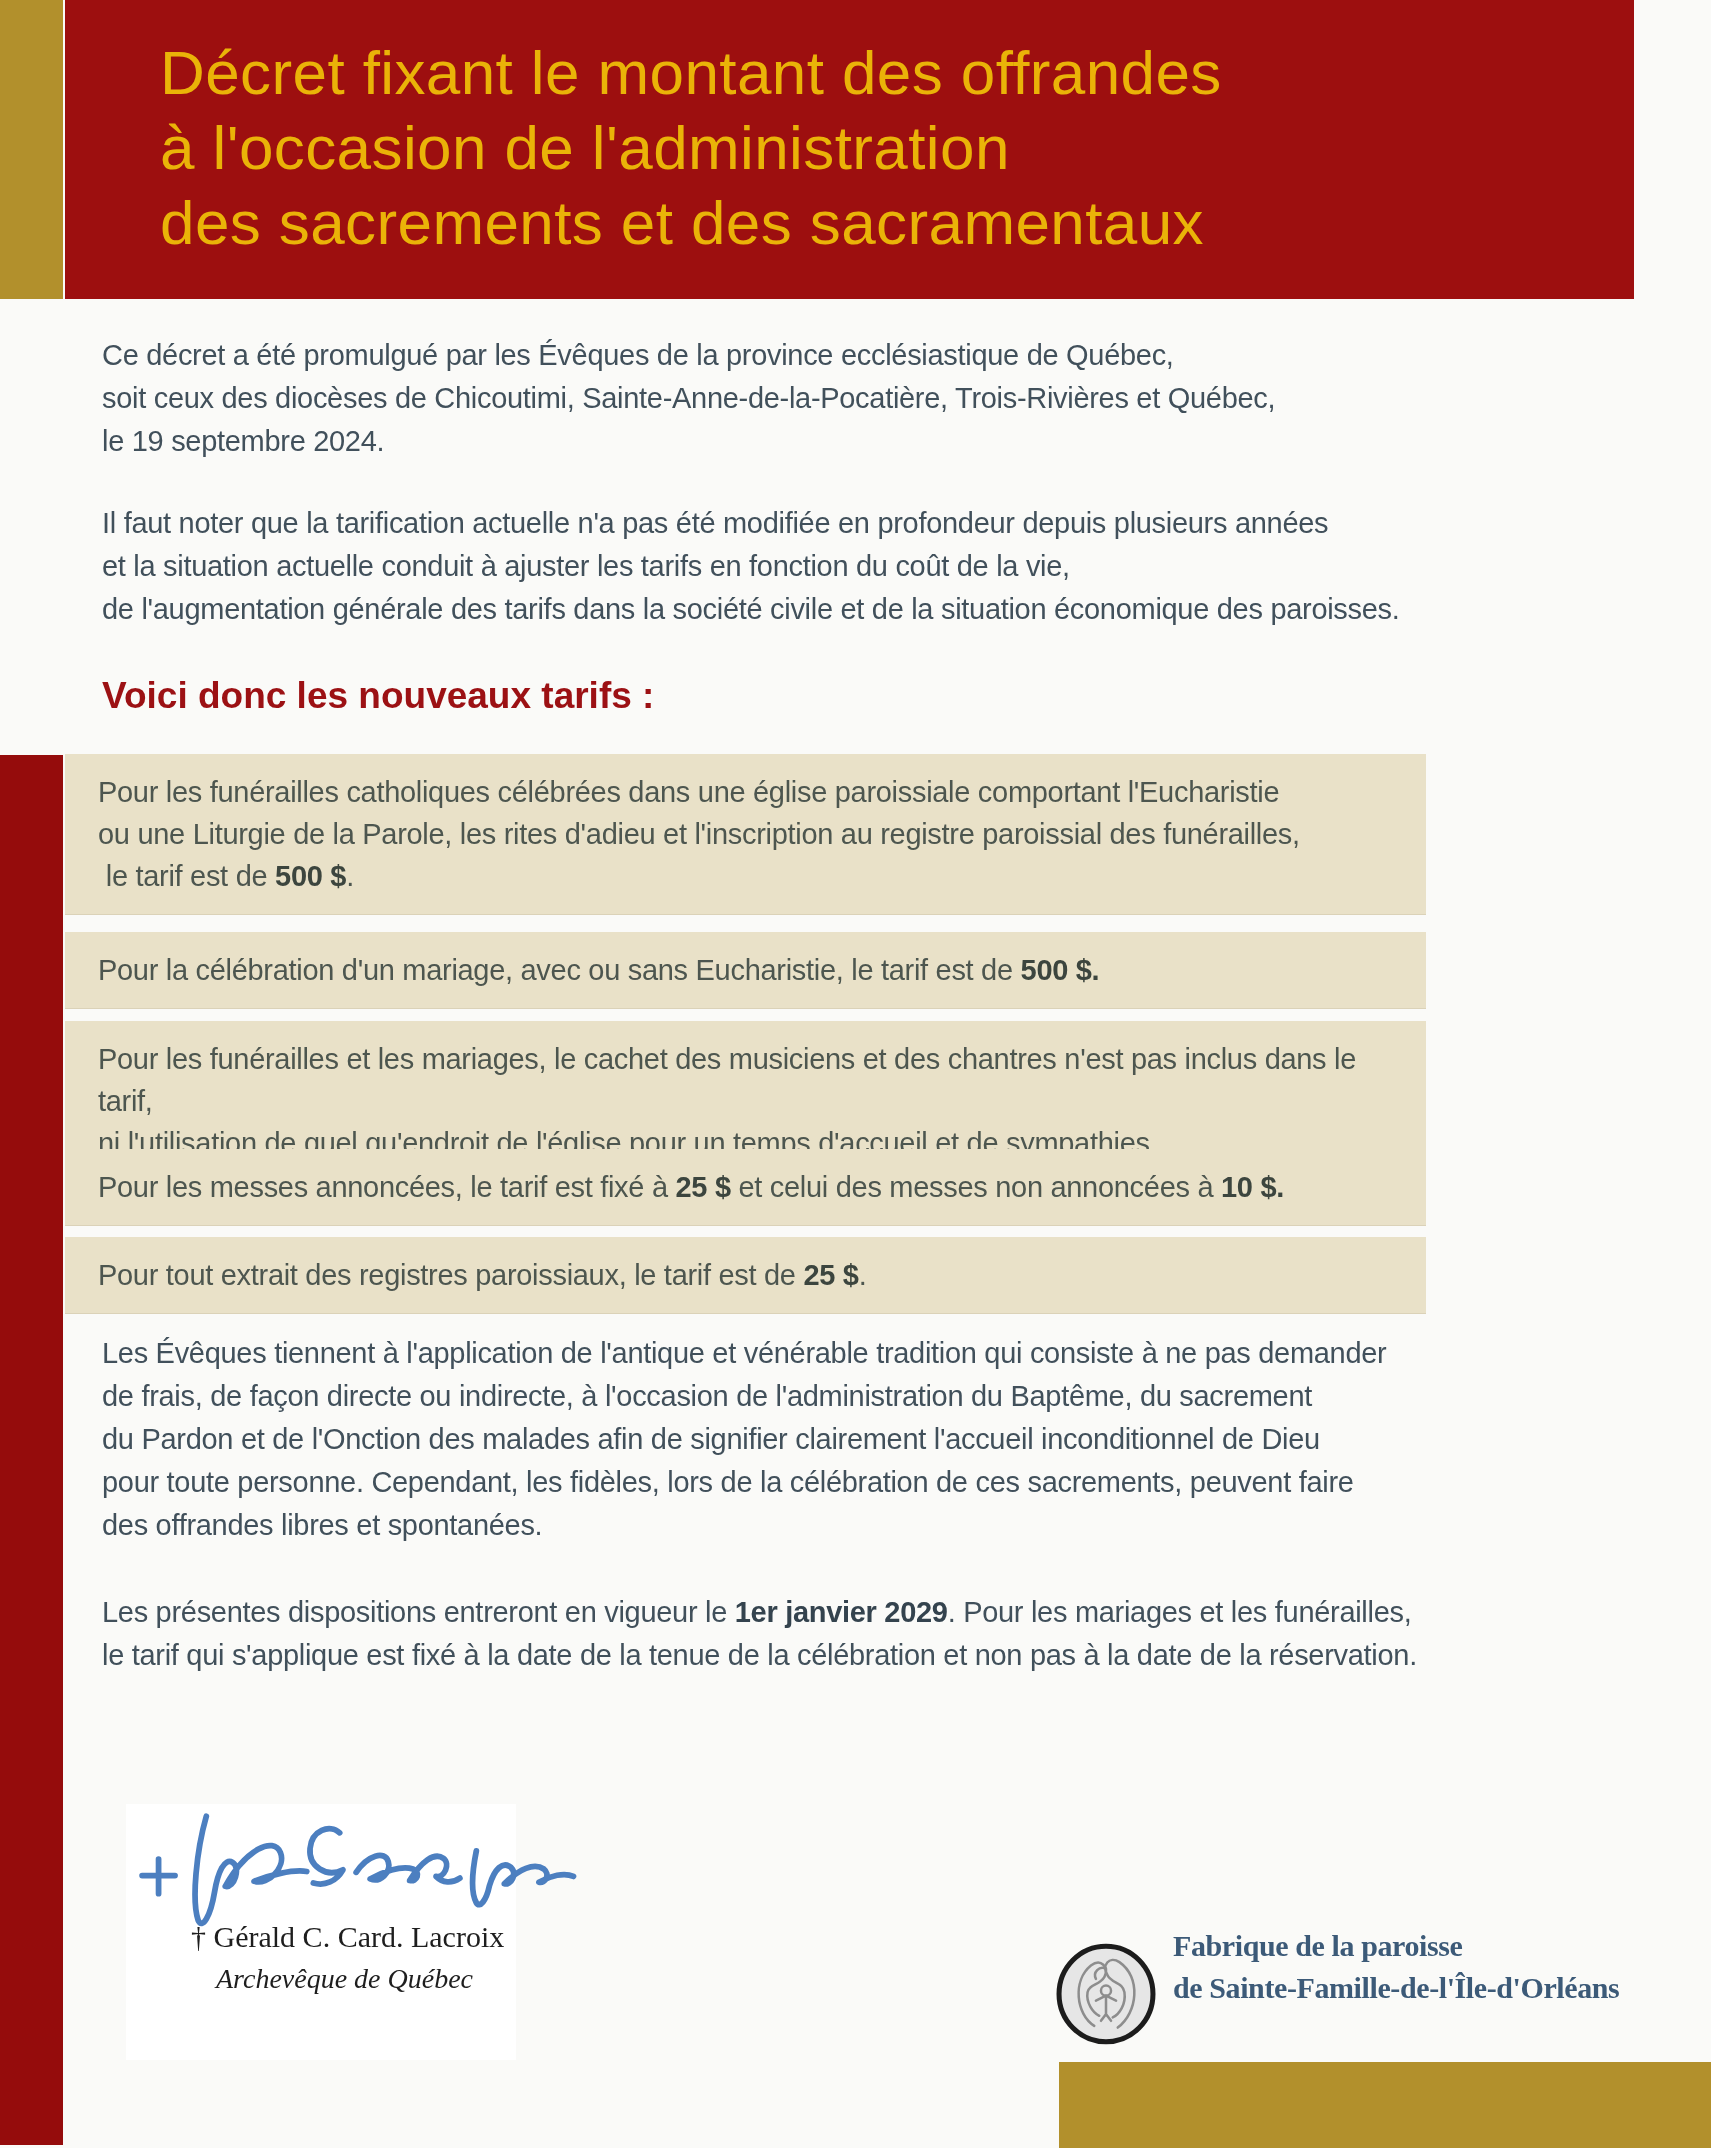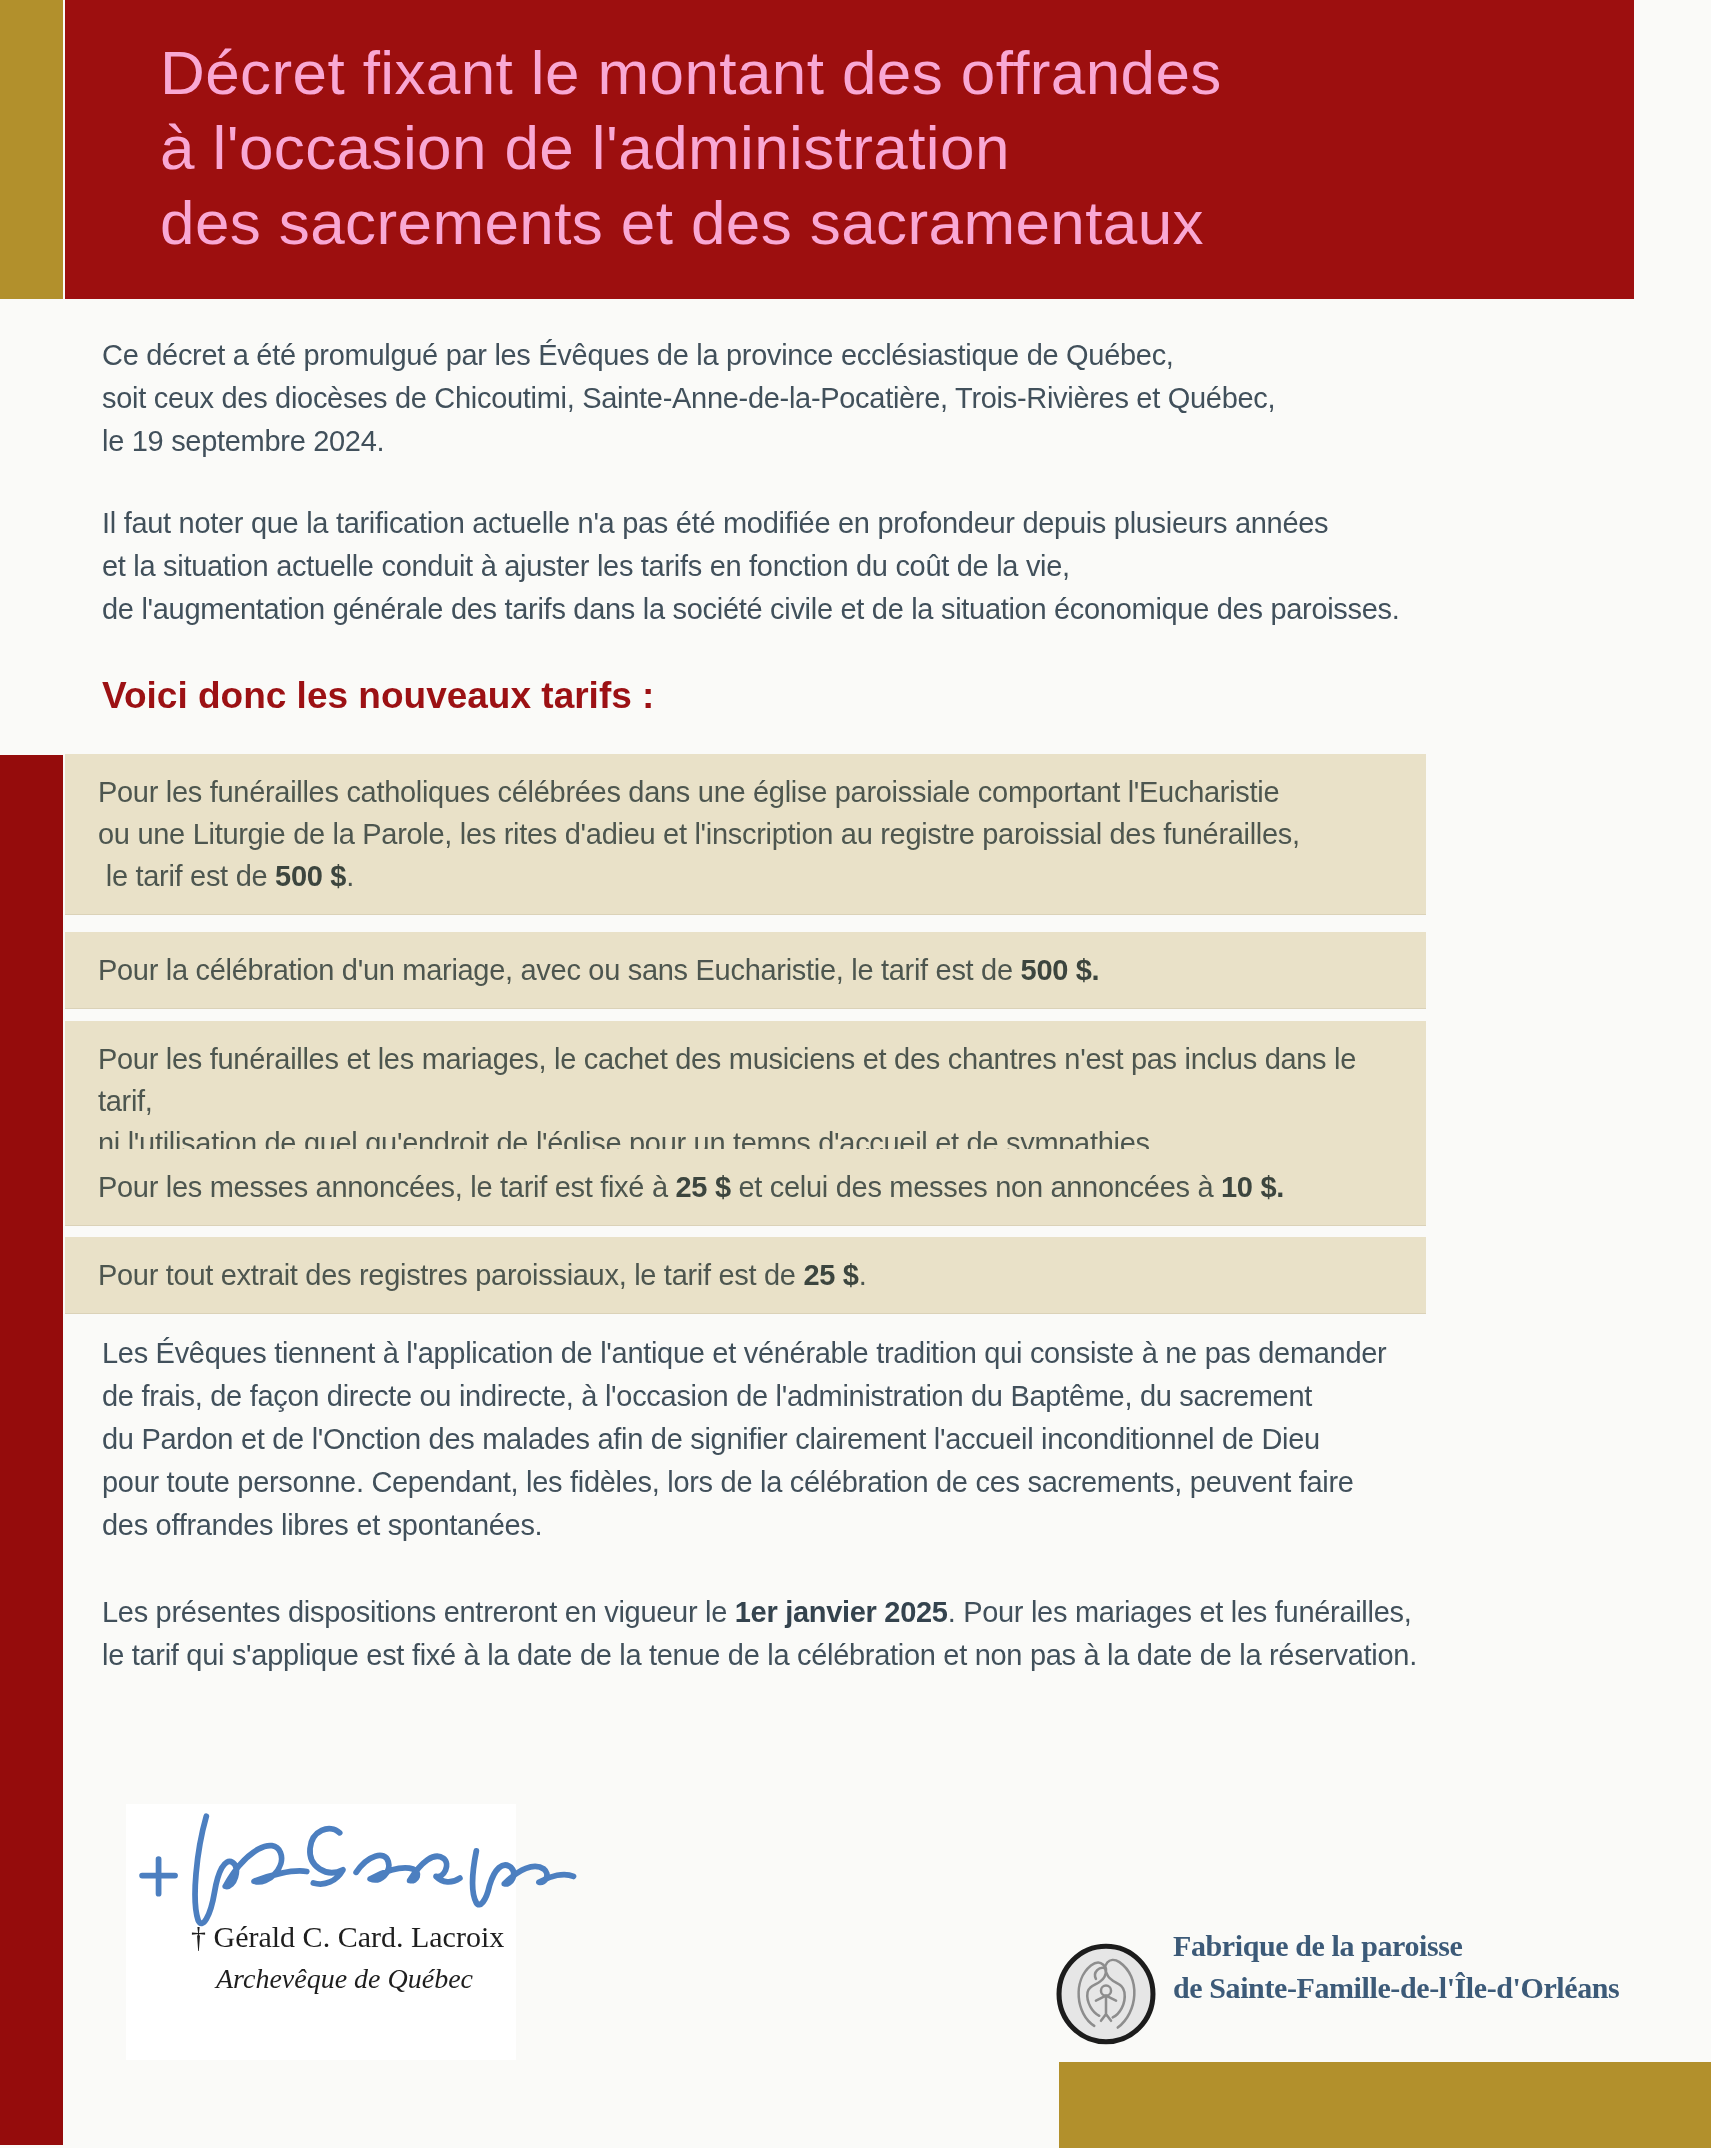--- a/index.html
+++ b/index.html
@@ -2,21 +2,21 @@
 <html style="font-size:13.4px"><head>
 <meta charset="utf-8">
 <style>
   html,body{margin:0;padding:0;}
   body{width:1712px;height:2148px;position:relative;background:#fafaf8;
        font-family:"Liberation Sans",sans-serif;overflow:hidden;}
   .abs{position:absolute;}
   
   .gold-top{left:0;top:0;width:63px;height:299px;background:#b2902c;}
   .banner{left:65px;top:0;width:1569px;height:299px;background:#9d0f0f;}
-  .banner-title{left:95px;top:35px;width:1426px;color:#f9a8d4;
+  .banner-title{left:95px;top:35px;width:1426px;color:#eab308;
                 font-size:62px;line-height:75px;font-weight:400;
                 white-space:pre-line;letter-spacing:0.4px;}
   
   .red-stripe{left:0;top:755px;width:63px;height:1390px;background:#950c0c;}
   
   .para{left:102px;width:1586px;color:#41505b;font-size:29px;line-height:43px;
         letter-spacing:-0.3px;white-space:pre-line;}
   .p1{top:334px;}
   .p2{top:502px;}
   .p3{top:1332px;}
@@ -76,21 +76,21 @@
 <div class="abs box box3"><span>Pour les funérailles et les mariages, le cachet des musiciens et des chantres n'est pas inclus dans le tarif,
 ni l'utilisation de quel qu'endroit de l'église pour un temps d'accueil et de sympathies.</span></div>
 <div class="abs box box4"><span>Pour les messes annoncées, le tarif est fixé à </span><b>25 $</b><span> et celui des messes non annoncées à </span><b>10 $.</b></div>
 <div class="abs box box5"><span>Pour tout extrait des registres paroissiaux, le tarif est de </span><b>25 $</b><span>.</span></div>
 
 <div class="abs para p3">Les Évêques tiennent à l'application de l'antique et vénérable tradition qui consiste à ne pas demander
 de frais, de façon directe ou indirecte, à l'occasion de l'administration du Baptême, du sacrement
 du Pardon et de l'Onction des malades afin de signifier clairement l'accueil inconditionnel de Dieu
 pour toute personne. Cependant, les fidèles, lors de la célébration de ces sacrements, peuvent faire
 des offrandes libres et spontanées.</div>
-<div class="abs para p4"><span>Les présentes dispositions entreront en vigueur le </span><b>1er janvier 2025</b><span>. Pour les mariages et les funérailles,
+<div class="abs para p4"><span>Les présentes dispositions entreront en vigueur le </span><b>1er janvier 2029</b><span>. Pour les mariages et les funérailles,
 le tarif qui s'applique est fixé à la date de la tenue de la célébration et non pas à la date de la réservation.</span></div>
 
 <div class="abs sig-panel"></div>
 <svg class="abs sig-svg" width="461" height="134" viewBox="0 0 560 160">
   <g fill="none" stroke="#4c7fc0" stroke-width="7" stroke-linecap="round" stroke-linejoin="round">
     <path d="M22,88 H62 M42,68 V110"></path>
     <path d="M100,16 C88,58 82,118 90,142 C95,154 105,138 110,108 C114,84 122,66 132,72 C142,78 134,104 123,101 C148,56 182,40 190,60 C197,77 176,100 158,95 C175,88 205,80 222,83"></path>
     <path d="M262,36 C250,25 228,33 226,55 C224,77 246,91 266,81 C258,95 244,101 230,97"></path>
     <path d="M282,84 C296,63 317,57 321,71 C325,84 311,97 299,92 C313,84 337,75 351,80 C361,84 356,96 347,94 C361,71 377,59 388,67 C397,74 389,91 379,89 C387,97 398,98 408,91"></path>
     <path d="M428,58 C422,88 422,110 428,121 C432,128 440,119 444,100 C450,80 460,70 470,78 C478,86 470,100 462,98 C480,80 498,72 510,80 C518,86 512,98 504,96 C518,88 535,84 546,89"></path>

